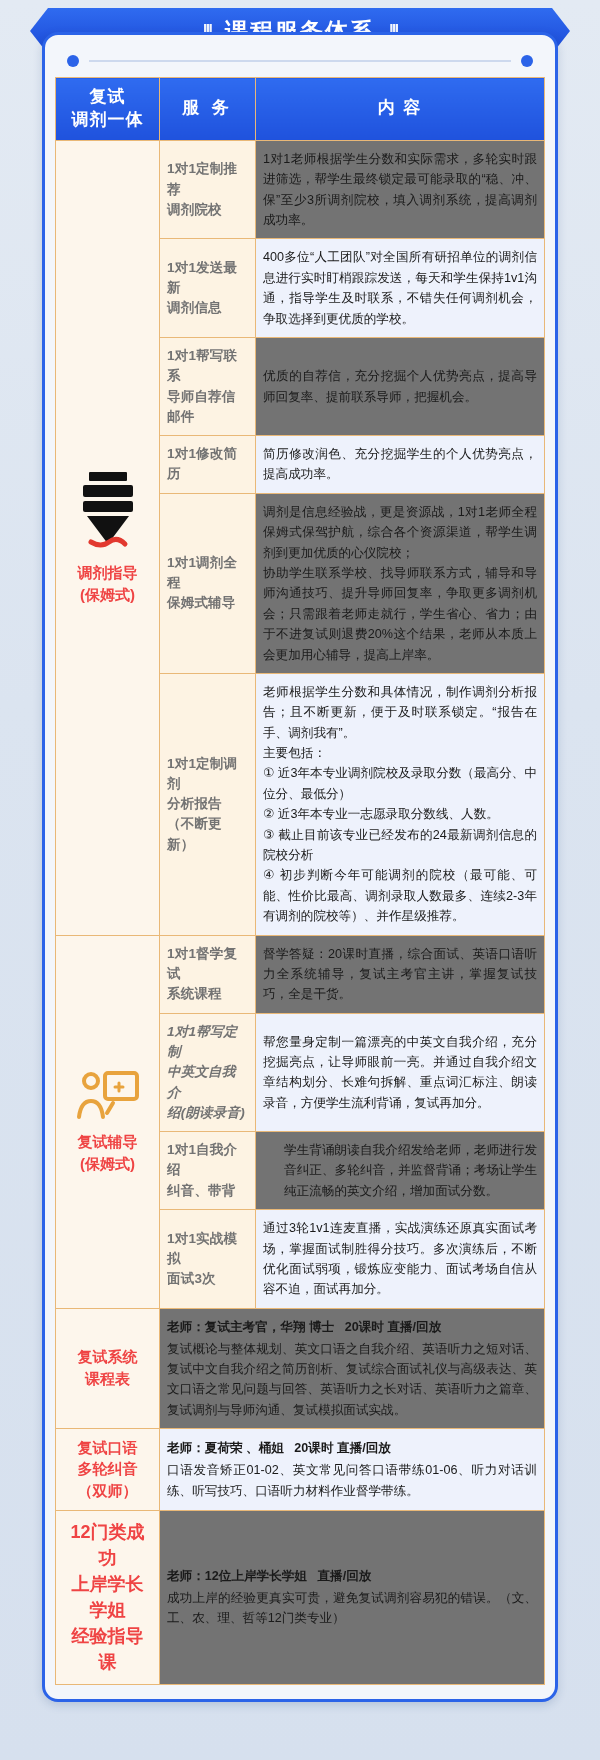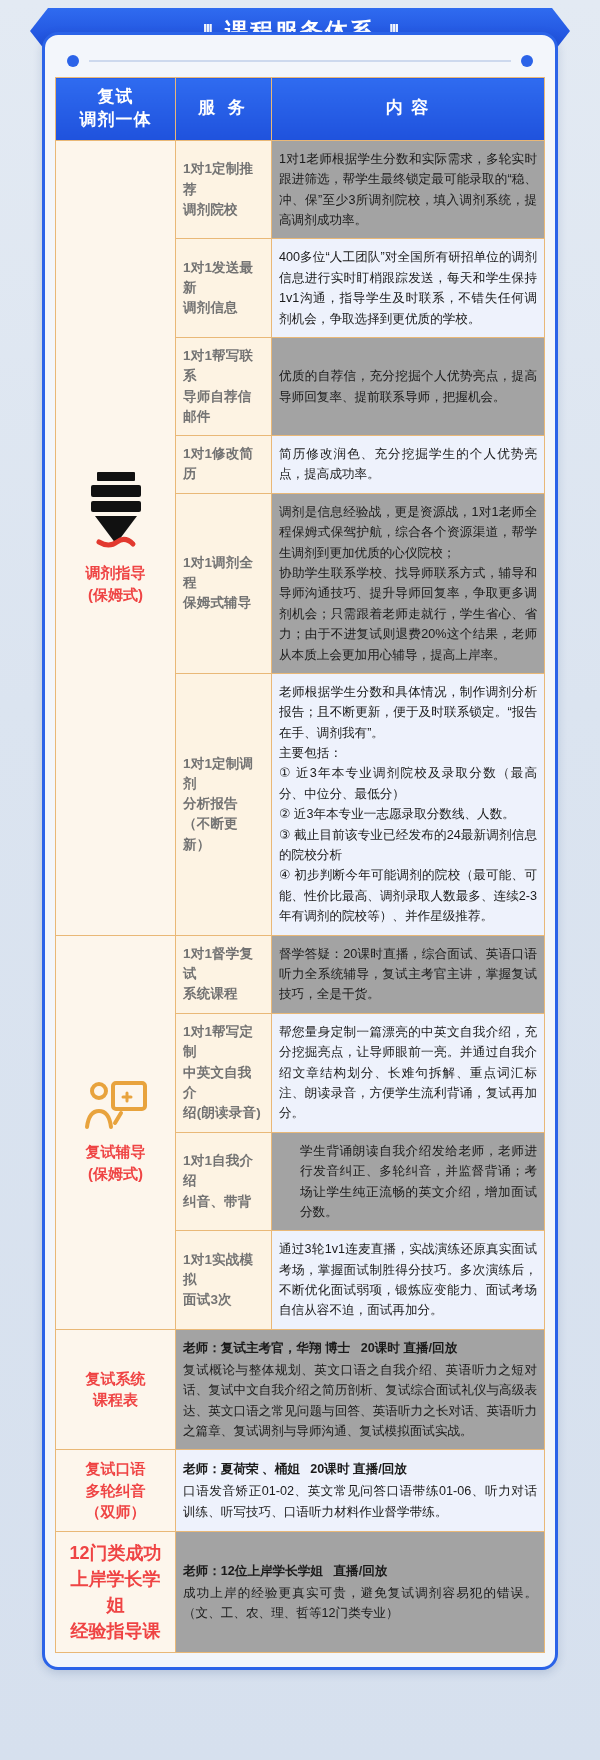--- a/index.html
+++ b/index.html
@@ -92,21 +92,21 @@
   thead th{
     background:linear-gradient(180deg,#2f6bf0 0%,#1f52dd 100%);
     color:#fff;
     font-size:17px;
     font-weight:bold;
     text-align:center;
     padding:9px 4px;
     border:1px solid #2f6bf0;
     line-height:1.35;
   }
-  thead th.h1{width:120px;letter-spacing:1px;}
+  thead th.h1{width:104px;letter-spacing:1px;}
   thead th.h2{width:96px;letter-spacing:4px;}
   thead th.h3{letter-spacing:2px;}
   .col-cat{
     background:#fdf6ec;
     text-align:center;
     font-size:15px;
     font-weight:bold;
     color:#ef4444;
     line-height:1.45;
     width:104px;
@@ -114,21 +114,21 @@
   .col-svc{
     background:#fdf3e3;
     font-size:13.5px;
     font-weight:bold;
     color:#737373;
     line-height:1.5;
     width:96px;
     letter-spacing:.2px;
   }
   .col-content{
-    background:#a3a3a3;
+    background:#737373;
     font-size:12.6px;
     color:#1a1a1a;
     line-height:1.62;
     text-align:justify;
   }
   .col-content.alt{background:#eef2fc;}
   .teacher-line{
     font-weight:bold;
     display:block;
     margin-bottom:2px;
@@ -244,21 +244,21 @@
                 <span>复试辅导</span><br>
                 <span>(保姆式)</span>
               </div>
             </div>
           </td>
           <td class="col-svc" style="white-space:pre-line;margin-left:16px;">1对1督学复试
 系统课程</td>
           <td class="col-content" style="white-space:pre-line;">督学答疑：20课时直播，综合面试、英语口语听力全系统辅导，复试主考官主讲，掌握复试技巧，全是干货。</td>
         </tr>
         <tr>
-          <td class="col-svc" style="white-space:pre-line;">1对1帮写定制
+          <td class="col-svc" style="white-space:pre-line;font-style:italic;">1对1帮写定制
 中英文自我介
 绍(朗读录音)</td>
           <td class="col-content alt" style="white-space:pre-line;">帮您量身定制一篇漂亮的中英文自我介绍，充分挖掘亮点，让导师眼前一亮。并通过自我介绍文章结构划分、长难句拆解、重点词汇标注、朗读录音，方便学生流利背诵，复试再加分。</td>
         </tr>
         <tr>
           <td class="col-svc" style="white-space:pre-line;">1对1自我介绍
 纠音、带背</td>
           <td class="col-content" style="white-space:pre-line;padding-left:28px;">学生背诵朗读自我介绍发给老师，老师进行发音纠正、多轮纠音，并监督背诵；考场让学生纯正流畅的英文介绍，增加面试分数。</td>
         </tr>
         <tr>

